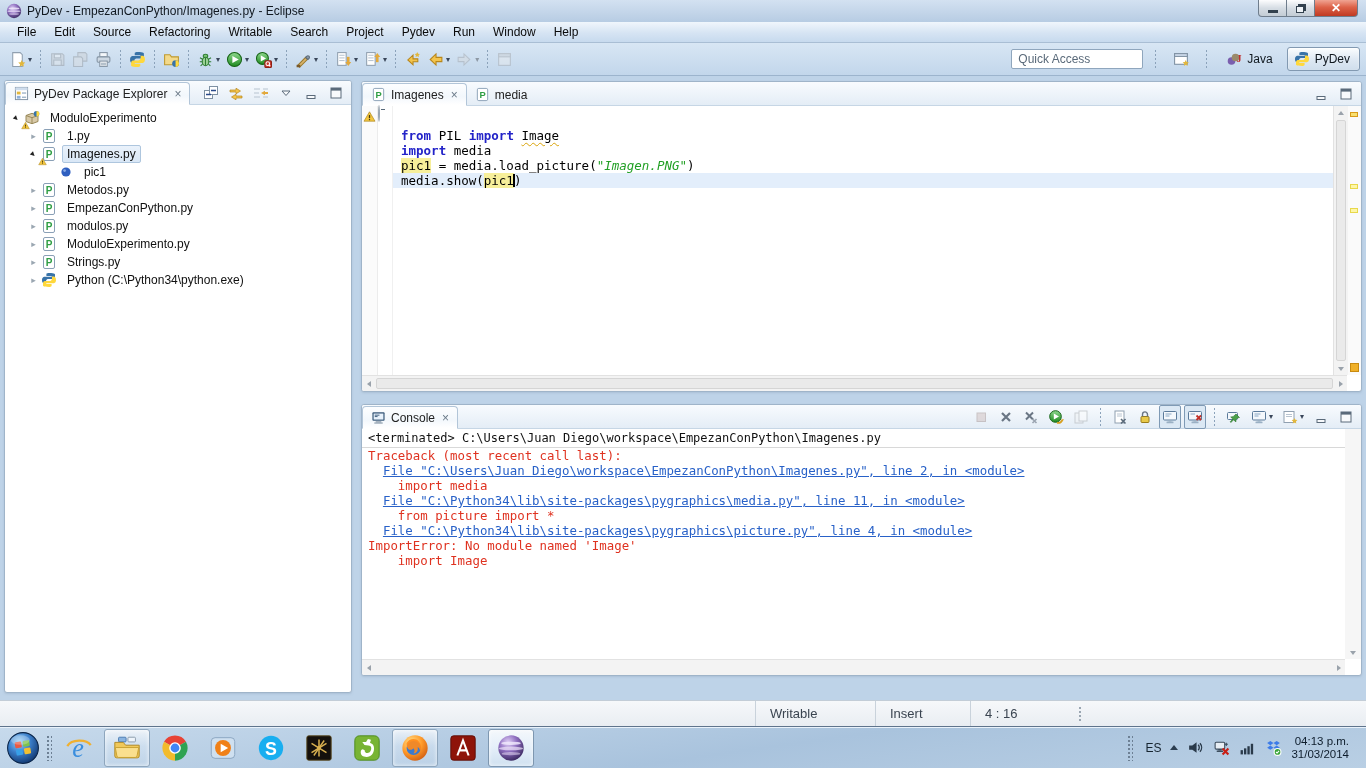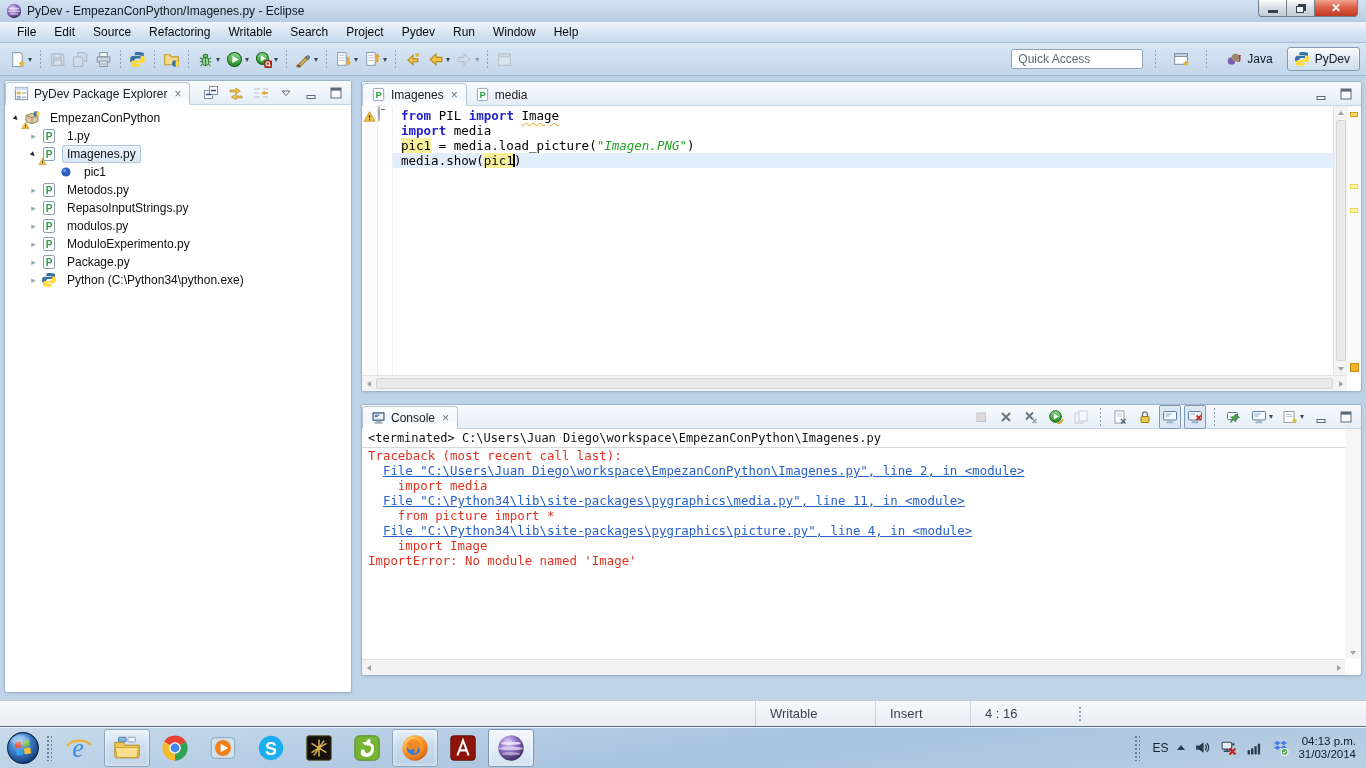--- a/index.html
+++ b/index.html
@@ -92,21 +92,21 @@
   
   .edbody { position:absolute; left:0; right:0; top:24px; bottom:16px; display:flex;
     font-family:"DejaVu Sans Mono", monospace; font-size:12.5px; }
   .ann-ruler { width:16px; background:#fbfbfb; border-right:1px solid #ececec; flex:none; }
   .ann-ruler .ic { width:13px; height:13px; margin:3px 0 0 1px; }
   .fold-ruler { width:15px; background:#fff; border-right:1px solid #f0f0f0; flex:none; }
   .foldminus { width:9px; height:9px; border:1px solid #9aa6b1; border-radius:50%;
     margin:4px auto 0; position:relative; background:#fff; }
   .foldminus::after { content:""; position:absolute; left:1.5px; top:3px; width:4px;
     height:1px; background:#5a6a7a; }
-  .codearea { flex:1; padding-top:2px; overflow:hidden; position:relative; }
+  .codearea { flex:1; padding-top:2px; overflow:hidden; position:relative;margin-top:20px; }
   .cline { height:15px; line-height:15px; padding-left:8px; white-space:pre; color:#000; }
   .cline.current { background:#e3eefb; }
   .s-kw { color:#2323c8; font-weight:bold; }
   .s-str { color:#23a026; font-style:italic; }
   .s-occ { background:#f7ef9a; }
   .s-warnu { text-decoration:underline wavy #d9a40a 1px; text-underline-offset:2px; }
   .caret { display:inline-block; width:2px; height:13px; background:#000;
     vertical-align:-2px; margin:0 -1px; }
   .vscroll { position:absolute; top:24px; bottom:16px; right:13px; width:15px;
     background:#f3f3f3; border-left:1px solid #e2e2e2; }
@@ -165,21 +165,21 @@
   .tb-start .ic { width:34px; height:34px; }
   .drag-dots { width:6px; height:26px; margin:0 3px;
     background:radial-gradient(circle,#6d8094 1px,transparent 1.1px); background-size:4px 4px; }
   .tb-app { width:46px; height:38px; margin:0 1px; display:flex; align-items:center;
     justify-content:center; border:1px solid transparent; border-radius:3px; }
   .tb-app .ic { width:30px; height:30px; }
   .tb-app.running { background:linear-gradient(#ffffffb0,#dce9f680 45%,#c3d7ea99);
     border:1px solid #8ea6bd; box-shadow:inset 0 0 4px #ffffffcc; }
   .tb-app.active { background:linear-gradient(#ffffffd8,#e6f0fa 45%,#cfe0f0);
     border:1px solid #7e97b0; }
-  .tray { position:absolute; right:0; top:0; height:100%; display:flex; align-items:center; gap:9px;
+  .tray { position:absolute; right:7px; top:0; height:100%; display:flex; align-items:center; gap:9px;
     padding-right:10px; }
   .tray .ic { width:17px; height:17px; }
   .tray-lang { font-size:12px; color:#16242f; }
   .tray-arrow { width:0;height:0;border-left:4.5px solid transparent;
     border-right:4.5px solid transparent;border-bottom:5.5px solid #2c3e50; }
   .clock { text-align:right; font-size:11.5px; color:#0d1c2b; line-height:13px; }
 </style>
 </head>
 <body>
 
@@ -455,21 +455,21 @@
           <span class="nodeicon"><svg viewBox="0 0 16 16">
               <path d="M2 5.5l6-2.2 6 2.2v6L8 13.7l-6-2.2z" fill="#d8c9a8" stroke="#9a8a5a"></path>
               <path d="M2 5.5l6 2.2 6-2.2M8 7.7v6" fill="none" stroke="#9a8a5a"></path>
               <circle cx="12.5" cy="3.8" r="2.8" fill="#3873a8"></circle>
               <path d="M12.5 1a2.8 2.8 0 0 1 0 5.6z" fill="#ffd83c"></path>
             </svg><span class="ovl"><svg viewBox="0 0 16 16">
                 <path d="M8 2.2 14.8 13.8H1.2z" fill="#f2c53d" stroke="#a8821a" stroke-width=".8"></path>
                 <rect x="7.2" y="6" width="1.6" height="4" rx=".5" fill="#4a3a10"></rect>
                 <rect x="7.2" y="11" width="1.6" height="1.6" rx=".5" fill="#4a3a10"></rect>
               </svg></span></span>
-          <span class="tlabel">EmpezanConPython</span>
+          <span class="tlabel">ModuloExperimento</span>
         </div>
         <div class="trow" style="padding-left: 21px;">
           <span class="twisty">▸</span>
           <span class="nodeicon"><svg viewBox="0 0 16 16">
               <rect x="2.5" y="1.5" width="11" height="13" rx="1.5" fill="#fff" stroke="#8aa0b6"></rect>
               <text x="8" y="12" text-anchor="middle" font-size="10" font-weight="bold" fill="#2f9e44" font-family="sans-serif">P</text>
             </svg></span>
           <span class="tlabel">1.py</span>
         </div>
         <div class="trow" style="padding-left: 21px;">
@@ -499,21 +499,21 @@
               <text x="8" y="12" text-anchor="middle" font-size="10" font-weight="bold" fill="#2f9e44" font-family="sans-serif">P</text>
             </svg></span>
           <span class="tlabel">Metodos.py</span>
         </div>
         <div class="trow" style="padding-left: 21px;">
           <span class="twisty">▸</span>
           <span class="nodeicon"><svg viewBox="0 0 16 16">
               <rect x="2.5" y="1.5" width="11" height="13" rx="1.5" fill="#fff" stroke="#8aa0b6"></rect>
               <text x="8" y="12" text-anchor="middle" font-size="10" font-weight="bold" fill="#2f9e44" font-family="sans-serif">P</text>
             </svg></span>
-          <span class="tlabel">RepasoInputStrings.py</span>
+          <span class="tlabel">EmpezanConPython.py</span>
         </div>
         <div class="trow" style="padding-left: 21px;">
           <span class="twisty">▸</span>
           <span class="nodeicon"><svg viewBox="0 0 16 16">
               <rect x="2.5" y="1.5" width="11" height="13" rx="1.5" fill="#fff" stroke="#8aa0b6"></rect>
               <text x="8" y="12" text-anchor="middle" font-size="10" font-weight="bold" fill="#2f9e44" font-family="sans-serif">P</text>
             </svg></span>
           <span class="tlabel">modulos.py</span>
         </div>
         <div class="trow" style="padding-left: 21px;">
@@ -523,21 +523,21 @@
               <text x="8" y="12" text-anchor="middle" font-size="10" font-weight="bold" fill="#2f9e44" font-family="sans-serif">P</text>
             </svg></span>
           <span class="tlabel">ModuloExperimento.py</span>
         </div>
         <div class="trow" style="padding-left: 21px;">
           <span class="twisty">▸</span>
           <span class="nodeicon"><svg viewBox="0 0 16 16">
               <rect x="2.5" y="1.5" width="11" height="13" rx="1.5" fill="#fff" stroke="#8aa0b6"></rect>
               <text x="8" y="12" text-anchor="middle" font-size="10" font-weight="bold" fill="#2f9e44" font-family="sans-serif">P</text>
             </svg></span>
-          <span class="tlabel">Package.py</span>
+          <span class="tlabel">Strings.py</span>
         </div>
         <div class="trow" style="padding-left: 21px;">
           <span class="twisty">▸</span>
           <span class="nodeicon"><svg viewBox="0 0 16 16">
               <path d="M8 1C5.2 1 5.4 2.2 5.4 2.2V4h5.3v.8H3.9S1 4.5 1 8.1s2.5 3.4 2.5 3.4H5V9.6S4.9 7.1 7.4 7.1h4.3s2.3 0 2.3-2.3V2.4S14.4 1 8 1z" fill="#3873a8"></path>
               <path d="M8 15c2.8 0 2.6-1.2 2.6-1.2V12H5.3v-.8h6.8S15 11.5 15 7.9s-2.5-3.4-2.5-3.4H11v1.9s.1 2.5-2.4 2.5H4.3S2 8.9 2 11.2v2.4S1.6 15 8 15z" fill="#ffd83c"></path>
             </svg></span>
           <span class="tlabel">Python (C:\Python34\python.exe)</span>
         </div>
       </div>
@@ -742,22 +742,22 @@
         </div>
     </div>
     <div class="con-status">&lt;terminated&gt; C:\Users\Juan Diego\workspace\EmpezanConPython\Imagenes.py</div>
     <div class="con-lines" id="con-lines">
         <div class="con-line"><span class="t-err">Traceback (most recent call last):</span></div>
         <div class="con-line">  <span class="t-link">File "C:\Users\Juan Diego\workspace\EmpezanConPython\Imagenes.py", line 2, in &lt;module&gt;</span></div>
         <div class="con-line">    <span class="t-err">import media</span></div>
         <div class="con-line">  <span class="t-link">File "C:\Python34\lib\site-packages\pygraphics\media.py", line 11, in &lt;module&gt;</span></div>
         <div class="con-line">    <span class="t-err">from picture import *</span></div>
         <div class="con-line">  <span class="t-link">File "C:\Python34\lib\site-packages\pygraphics\picture.py", line 4, in &lt;module&gt;</span></div>
+        <div class="con-line"><span class="t-err">ImportError: No module named 'Image'</span></div>
         <div class="con-line">    <span class="t-err">import Image</span></div>
-        <div class="con-line"><span class="t-err">ImportError: No module named 'Image'</span></div>
       </div>
     <div class="con-vscroll">
       <div class="sarrow" style="bottom:0">
           <span class="tri down"></span>
         </div>
     </div>
     <div class="con-hscroll">
       <div class="harrow" style="left:0">
           <span class="tri left"></span>
         </div>

